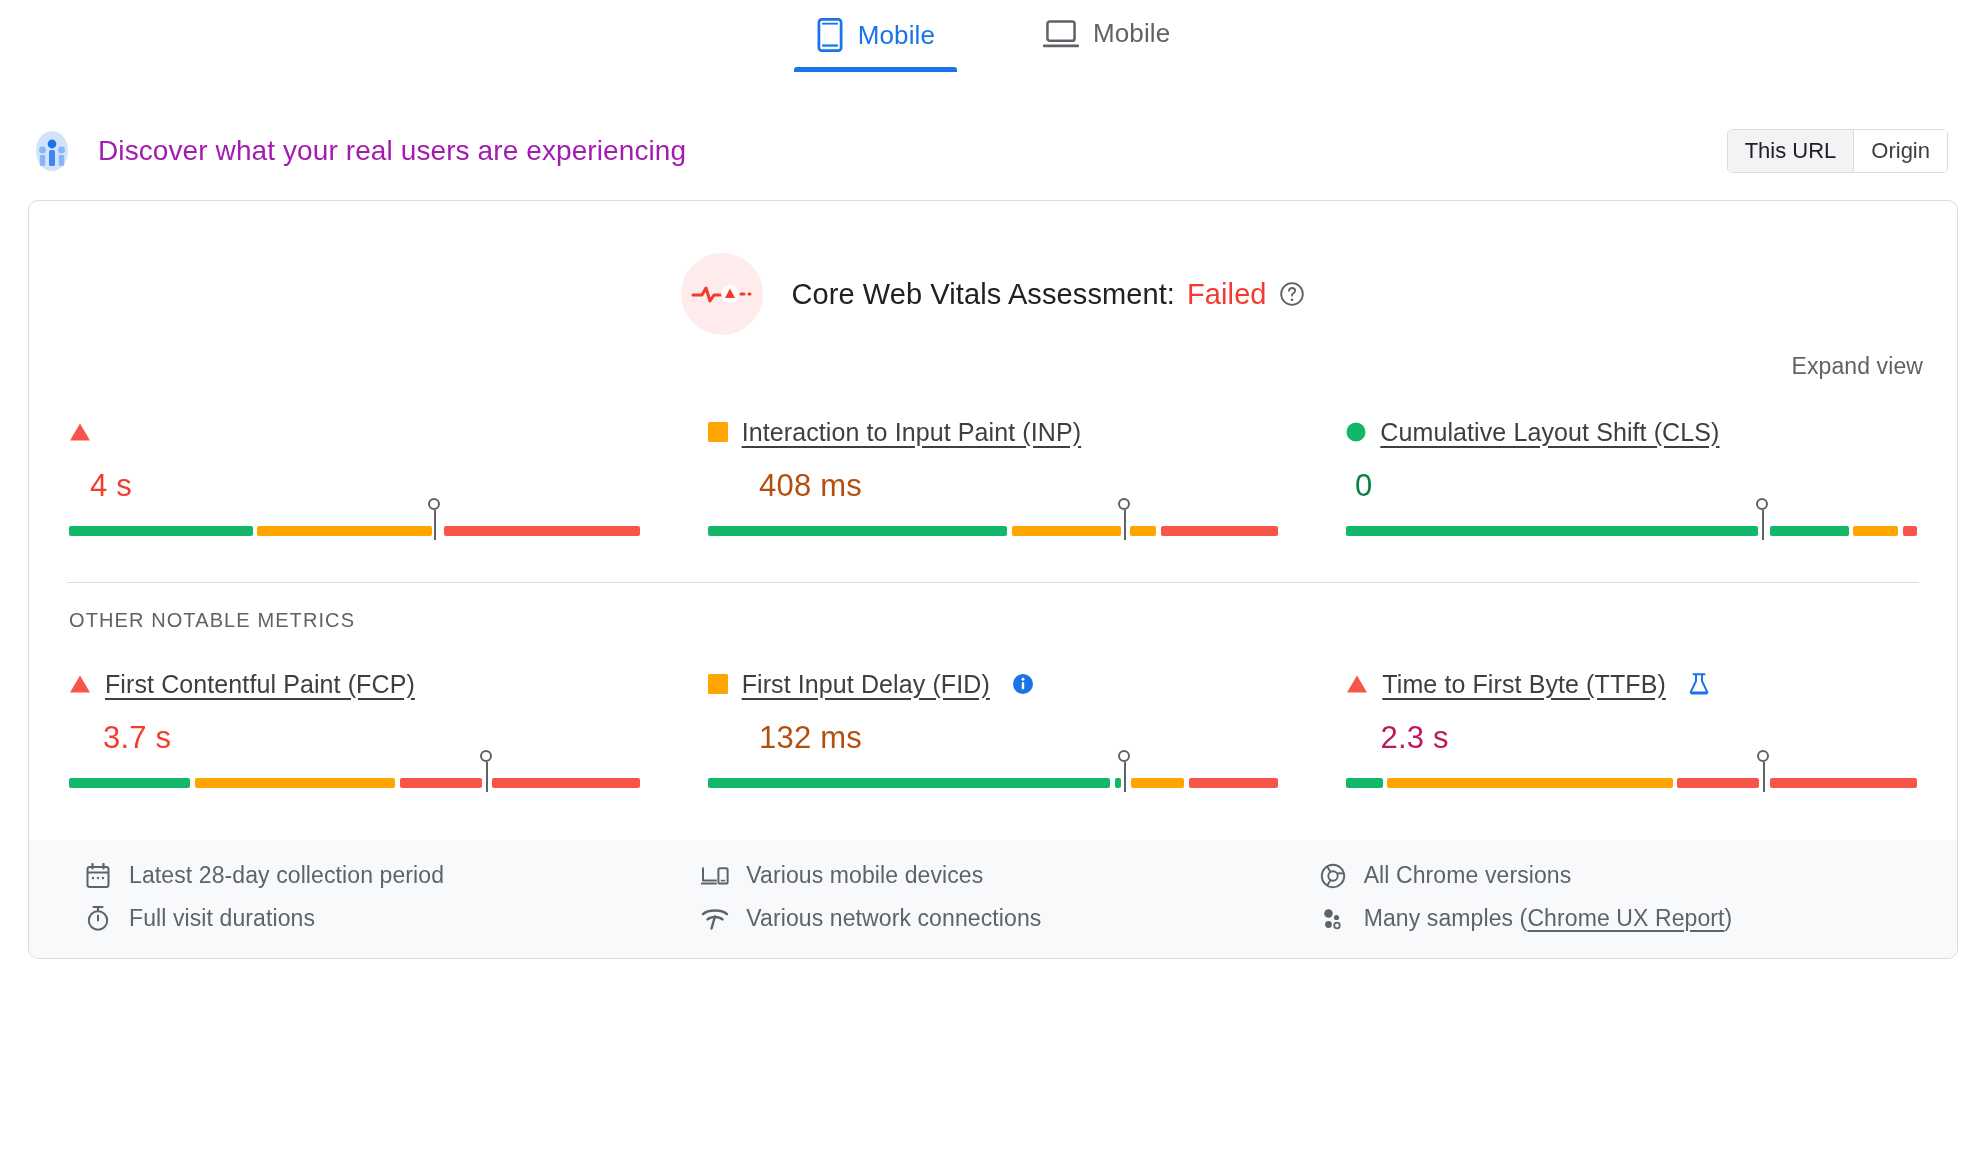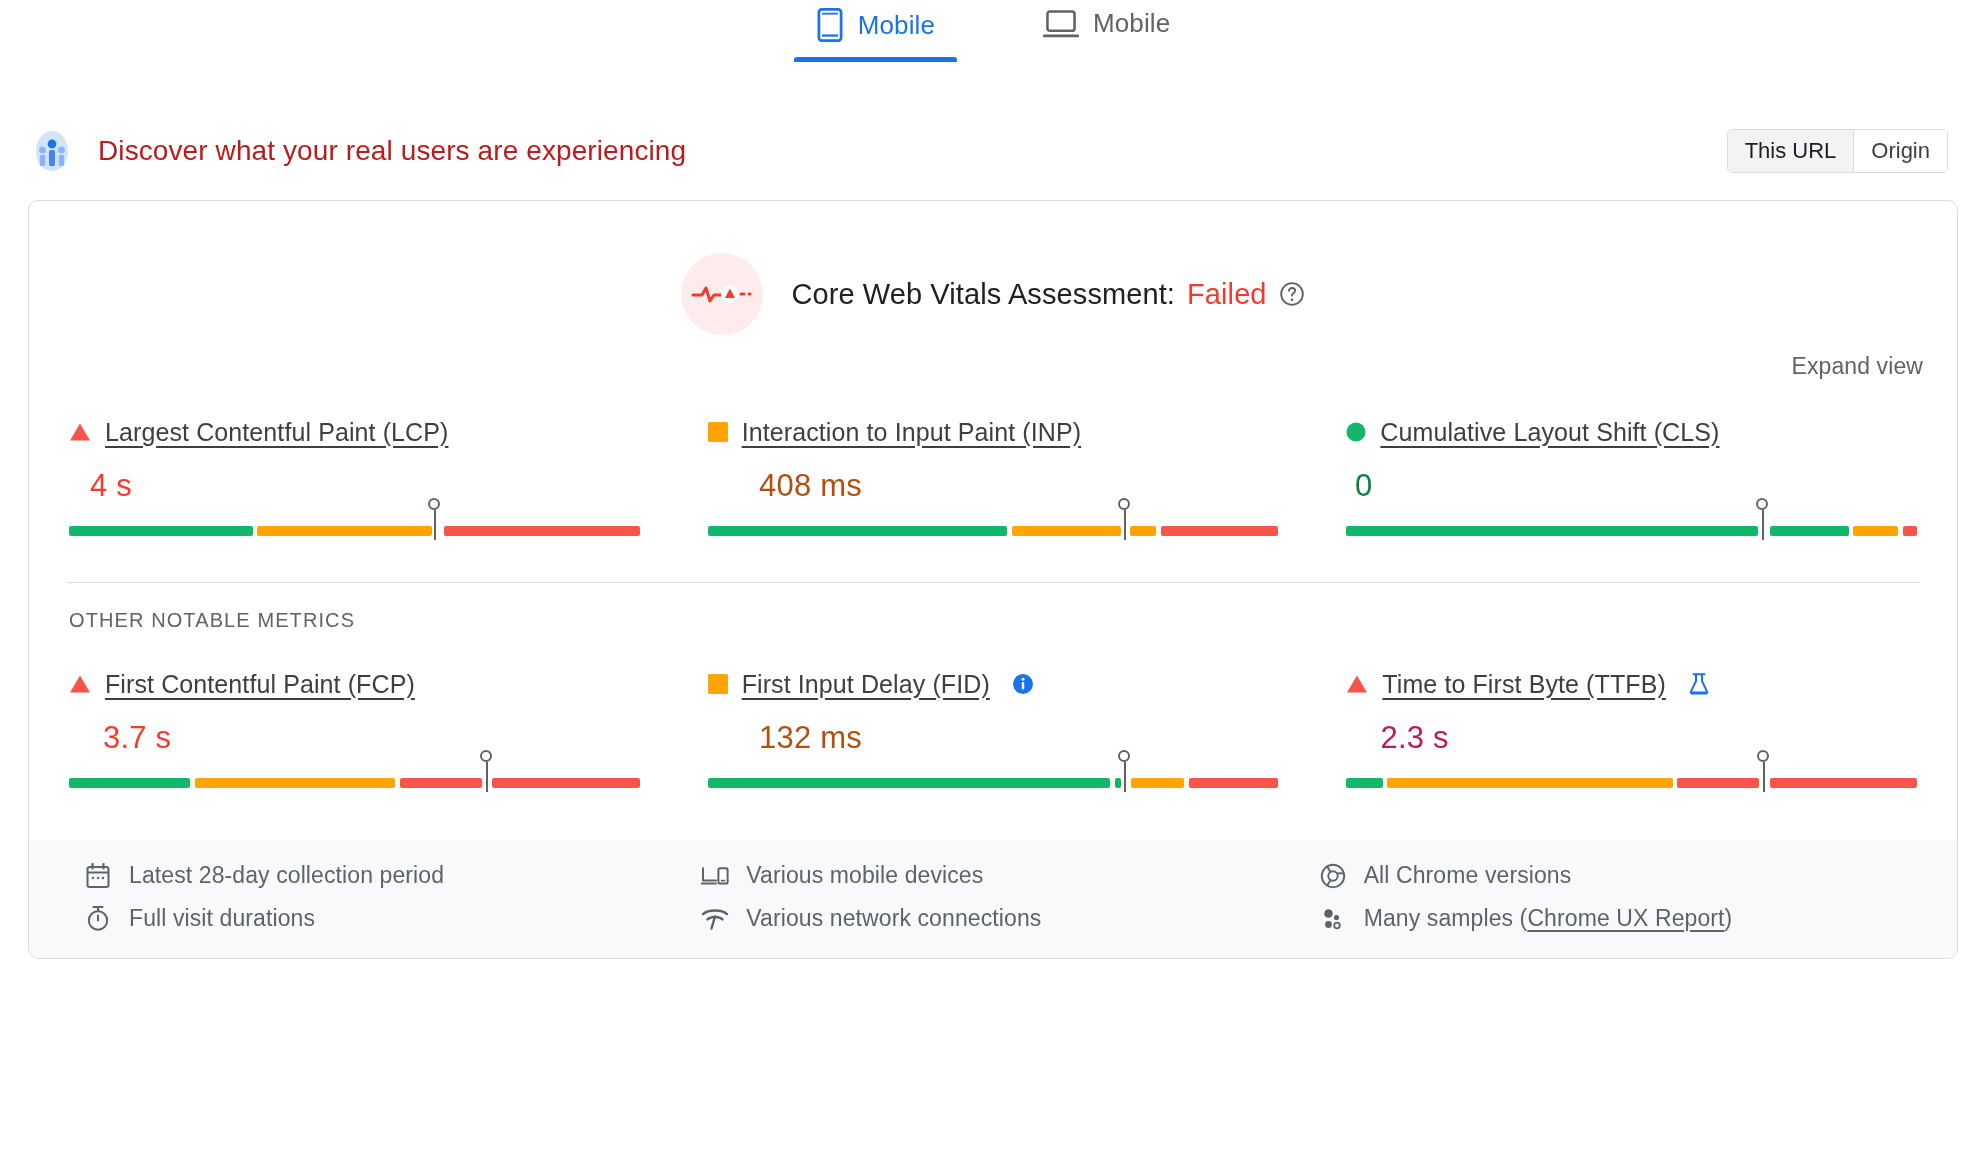--- a/index.html
+++ b/index.html
@@ -7,21 +7,21 @@
     margin: 0; padding: 0;
     background: #ffffff;
     font-family: "Liberation Sans", sans-serif;
     -webkit-font-smoothing: antialiased;
   }
   body { width: 1986px; height: 1166px; overflow: hidden; position: relative; }
 
   
   .device-tabs {
     display: flex; justify-content: center; align-items: flex-start;
-    gap: 64px; padding-top: 2px; height: 100px;
+    gap: 64px; padding-top: 12px; height: 100px;
   }
   .device-tab {
     display: flex; align-items: center; gap: 14px;
     padding: 6px 22px 20px 22px;
     cursor: pointer; position: relative;
   }
   .device-tab .tab-label { font-size: 26px; letter-spacing: .1px; }
   .device-tab.active .tab-label { color: #1a73e8; font-weight: 500; }
   .device-tab:not(.active) .tab-label { color: #5f6368; font-weight: 400; }
   .device-tab.active::after {
@@ -30,21 +30,21 @@
   }
   .tab-icon { display: flex; align-items: center; justify-content: center; }
 
   
   .section-header {
     display: flex; align-items: center;
     padding: 0 38px 0 28px; height: 66px; margin-top: 18px;
   }
   .discover-icon { width: 48px; height: 48px; flex: 0 0 48px; margin-right: 22px; }
   .section-title {
-    font-size: 28px; font-weight: 500; color: #b91c1c; letter-spacing: .1px;
+    font-size: 28px; font-weight: 500; color: #a21caf; letter-spacing: .1px;
   }
   .scope-toggle {
     margin-left: auto; display: flex;
     border: 1px solid #dadce0; border-radius: 5px; overflow: hidden;
     height: 44px;
   }
   .scope-btn {
     display: flex; align-items: center; padding: 0 17px;
     font-size: 22px; color: #3c4043; background: #fff; cursor: pointer;
     border: none; font-family: inherit;
@@ -222,21 +222,20 @@
     </div>
 
     <div class="metrics-grid">
         <div class="metric">
           <div class="metric-head">
             <span style="display: flex; align-items: center; flex: 0 0 auto;">
               <svg width="22" height="20" viewBox="0 0 22 20">
                 <path d="M11 1.5 L21 18.5 H1 Z" fill="#f75549"></path>
               </svg>
             </span>
-            <span class="metric-name">Largest Contentful Paint (LCP)</span>
           </div>
           <div class="metric-value-row">
             <span class="metric-value" style="color: rgb(244, 60, 45); margin-right: 35.8%; transform: translateX(50%);">4 s</span>
           </div>
           <div class="bar-wrap">
             <div class="bar">
               <div class="seg green" style="left: 0%; width: 32.2%;"></div>
               <div class="seg orange" style="left: 33%; width: 30.6%;"></div>
               <div class="seg red" style="left: 65.7%; width: 34.3%;"></div>
             </div>

